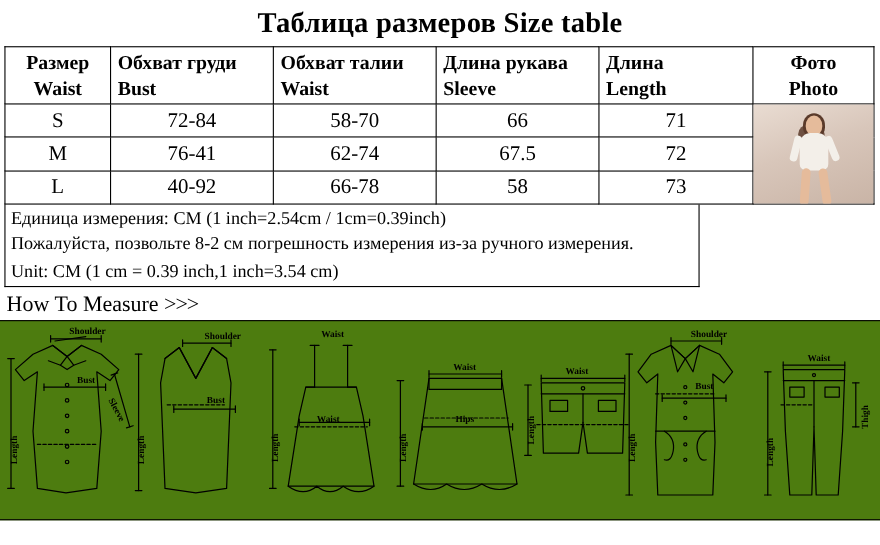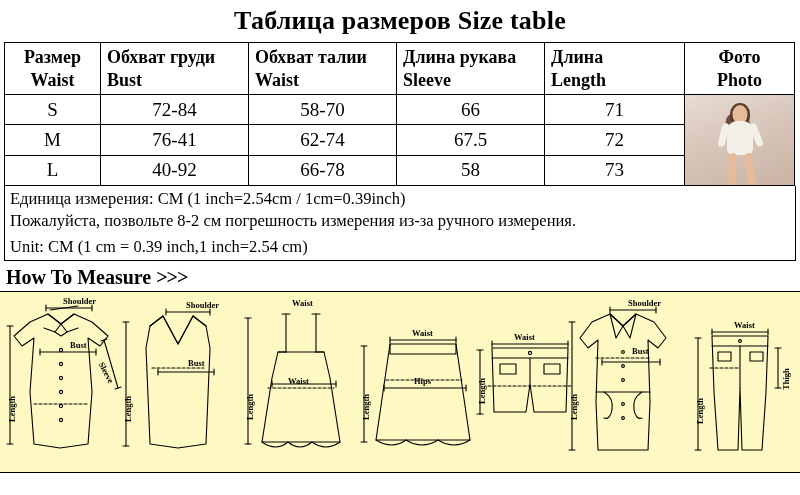--- a/index.html
+++ b/index.html
@@ -141,47 +141,47 @@
     width: 8px;
     height: 34px;
     background: #e5bb9b;
     border-radius: 4px;
   }
   .pm-leg-l { left: 16px; transform: rotate(4deg); }
   .pm-leg-r { right: 14px; transform: rotate(-8deg); }
 
   .notes {
     margin: 0 4px;
-    width: 792px;
+    width: 632px;
     box-sizing: border-box;
     border: 1px solid #000000;
     border-top: none;
     padding: 2px 5px 3px 5px;
     font-size: 16.5px;
     line-height: 1.32;
   }
   .notes .line { white-space: nowrap; }
   .notes .gap { height: 4px; }
 
   .howto {
     margin: 5px 0 2px 6px;
     font-size: 20px;
-    font-weight: bold;
+    font-weight: normal;
     font-family: "Liberation Serif", serif;
   }
   .howto .arrows { letter-spacing: -1px; }
 
   .diagrams {
     position: relative;
     width: 800px;
     height: 182px;
     border-top: 1px solid #000000;
     border-bottom: 1px solid #000000;
     box-sizing: border-box;
-    background: #fef9c3;
+    background: #4d7c0f;
     overflow: hidden;
     text-align: center;
   }
   .diagrams svg { display: block; }
 </style>
 </head>
 <body>
 
 <div class="page">
 
@@ -260,21 +260,21 @@
         <td class="val">58</td>
         <td class="val">73</td>
       </tr>
     </tbody>
   </table>
 
   <div class="notes">
     <div class="line">Единица измерения: CM    (1 inch=2.54cm / 1cm=0.39inch)</div>
     <div class="line">Пожалуйста, позвольте 8-2 см погрешность измерения из-за ручного измерения.</div>
     <div class="gap"></div>
-    <div class="line">Unit: CM   (1 cm = 0.39 inch,1 inch=2.54 cm)</div>
+    <div class="line">Unit: CM   (1 cm = 0.39 inch,1 inch=3.54 cm)</div>
   </div>
 
   <div class="howto">
     <span>How To Measure</span>
     <span class="arrows">&gt;&gt;&gt;</span>
   </div>
 
   <div class="diagrams">
     <svg width="800" height="180" viewBox="0 0 800 180" xmlns="http://www.w3.org/2000/svg">
       <g fill="none" stroke="#000" stroke-width="1.1" stroke-linejoin="round" stroke-linecap="round" font-family="Liberation Serif, serif" font-size="9" font-weight="bold">

